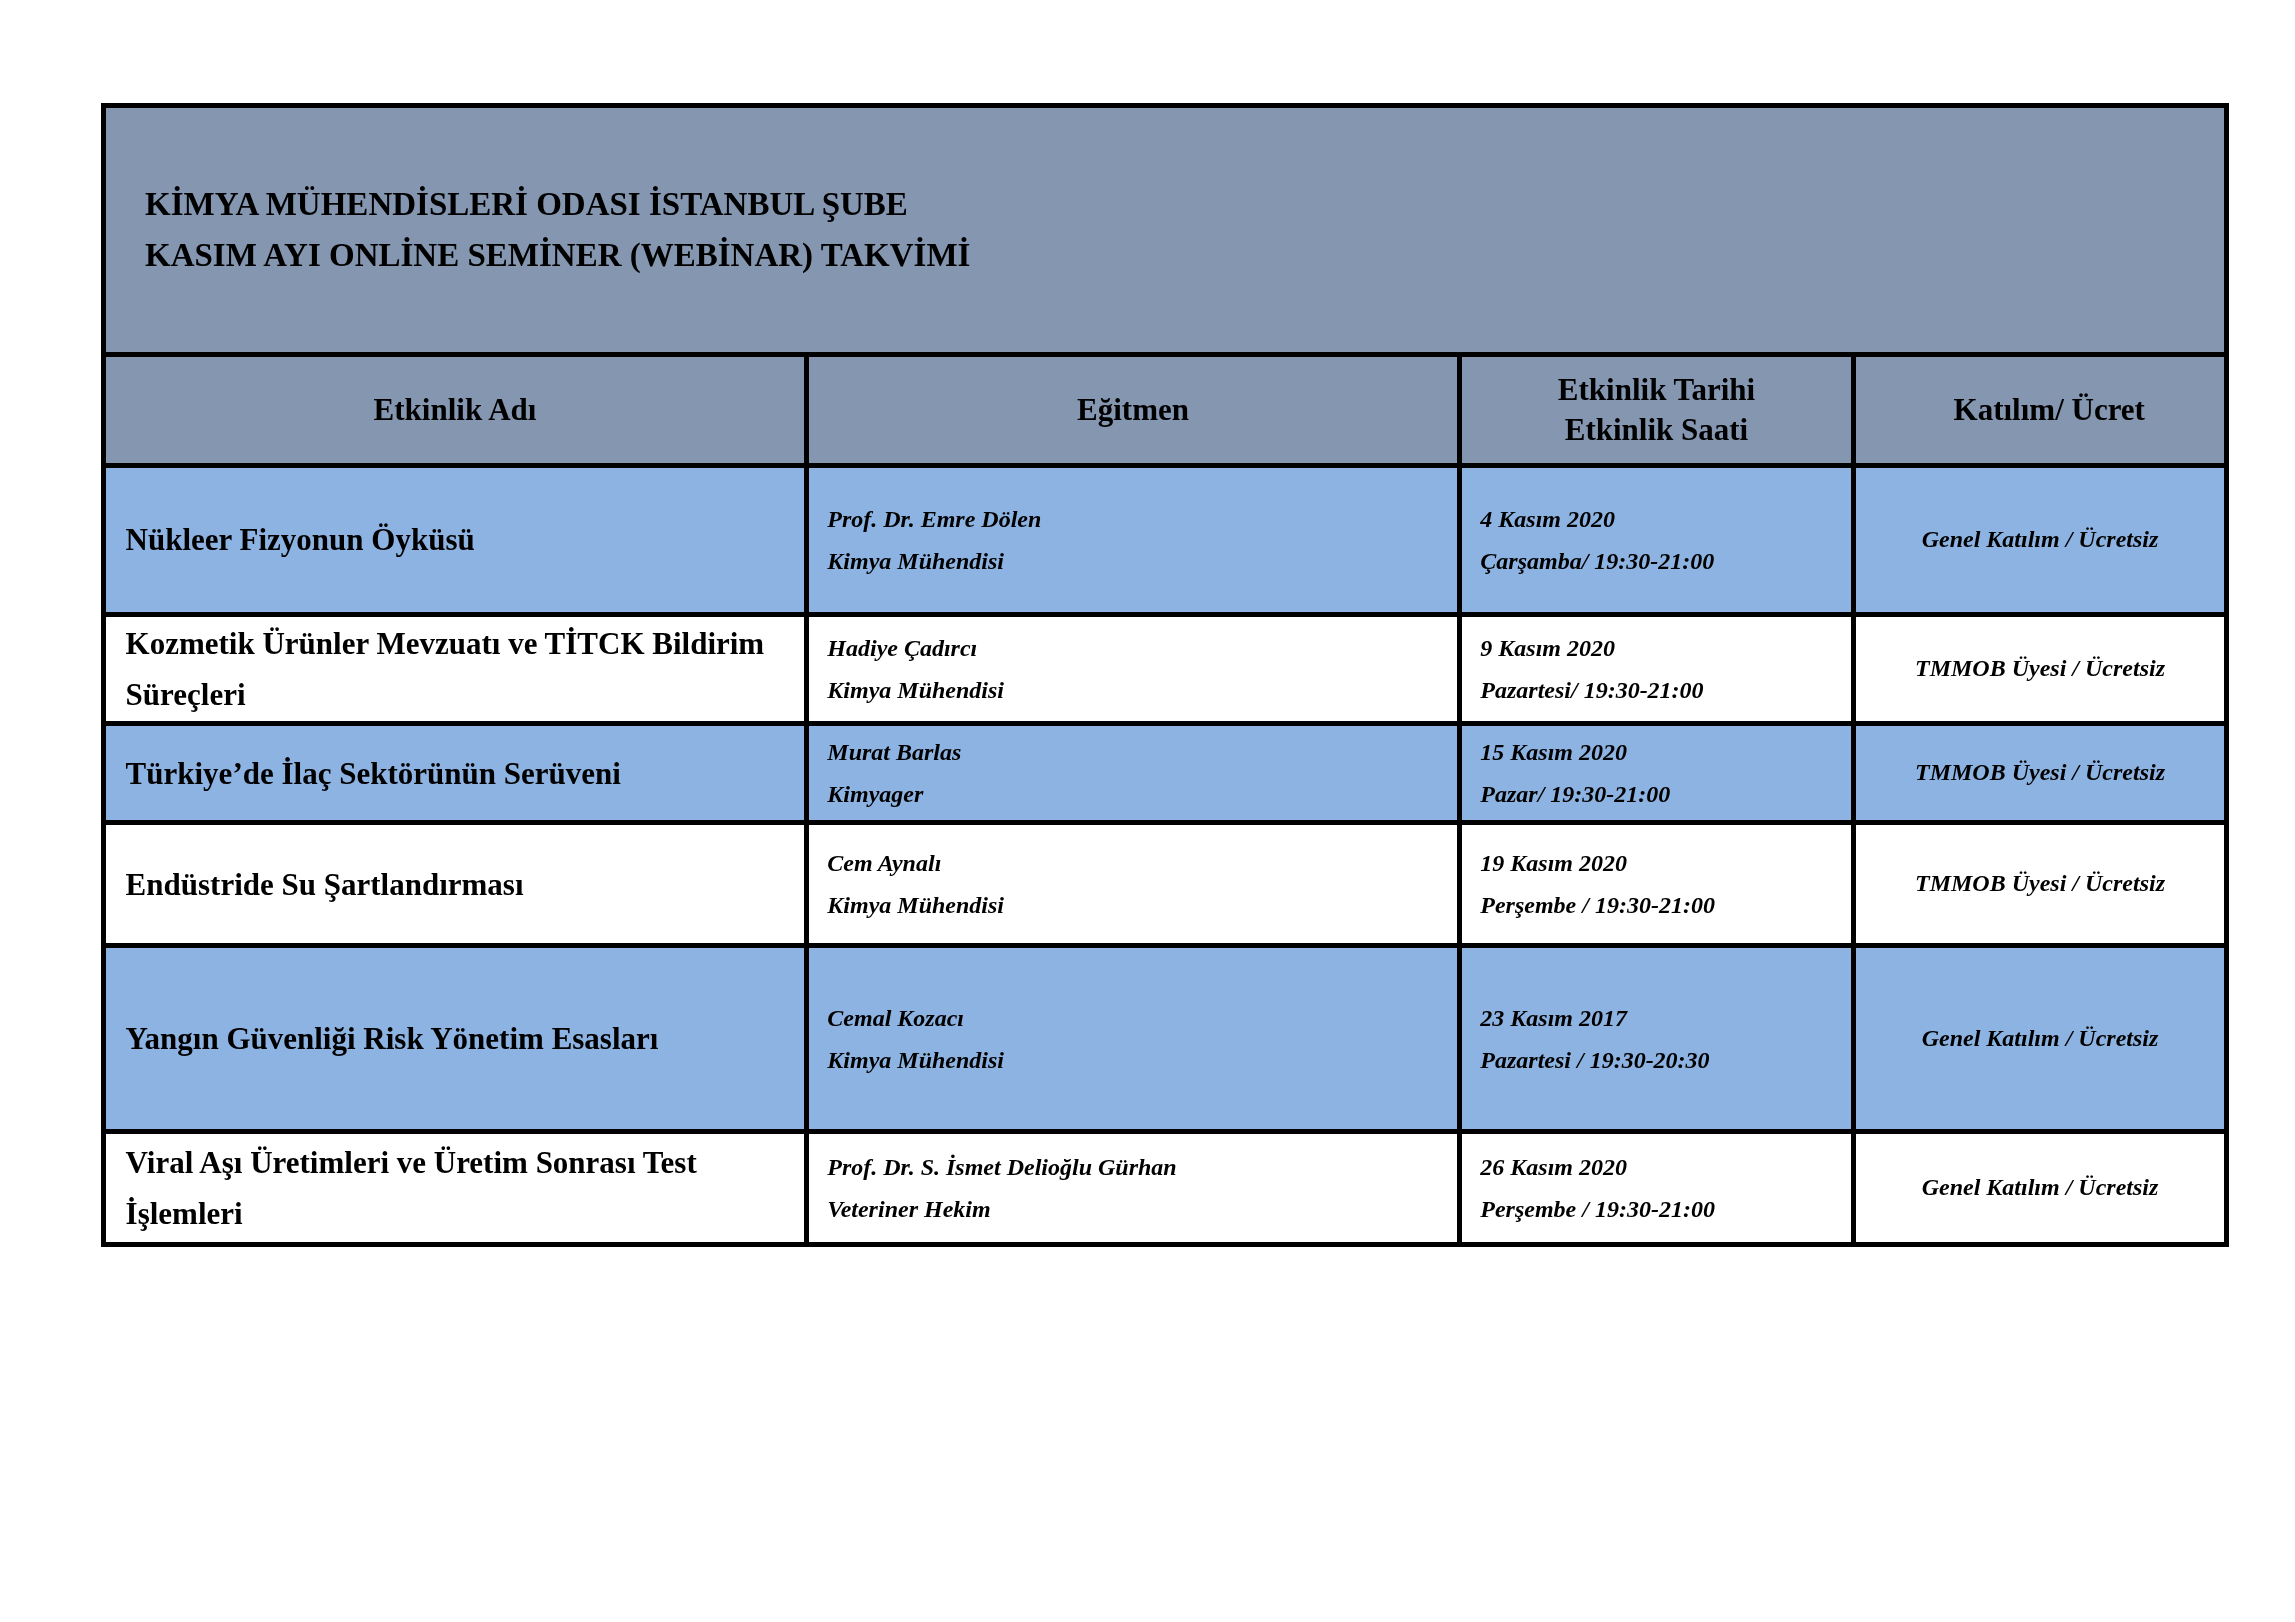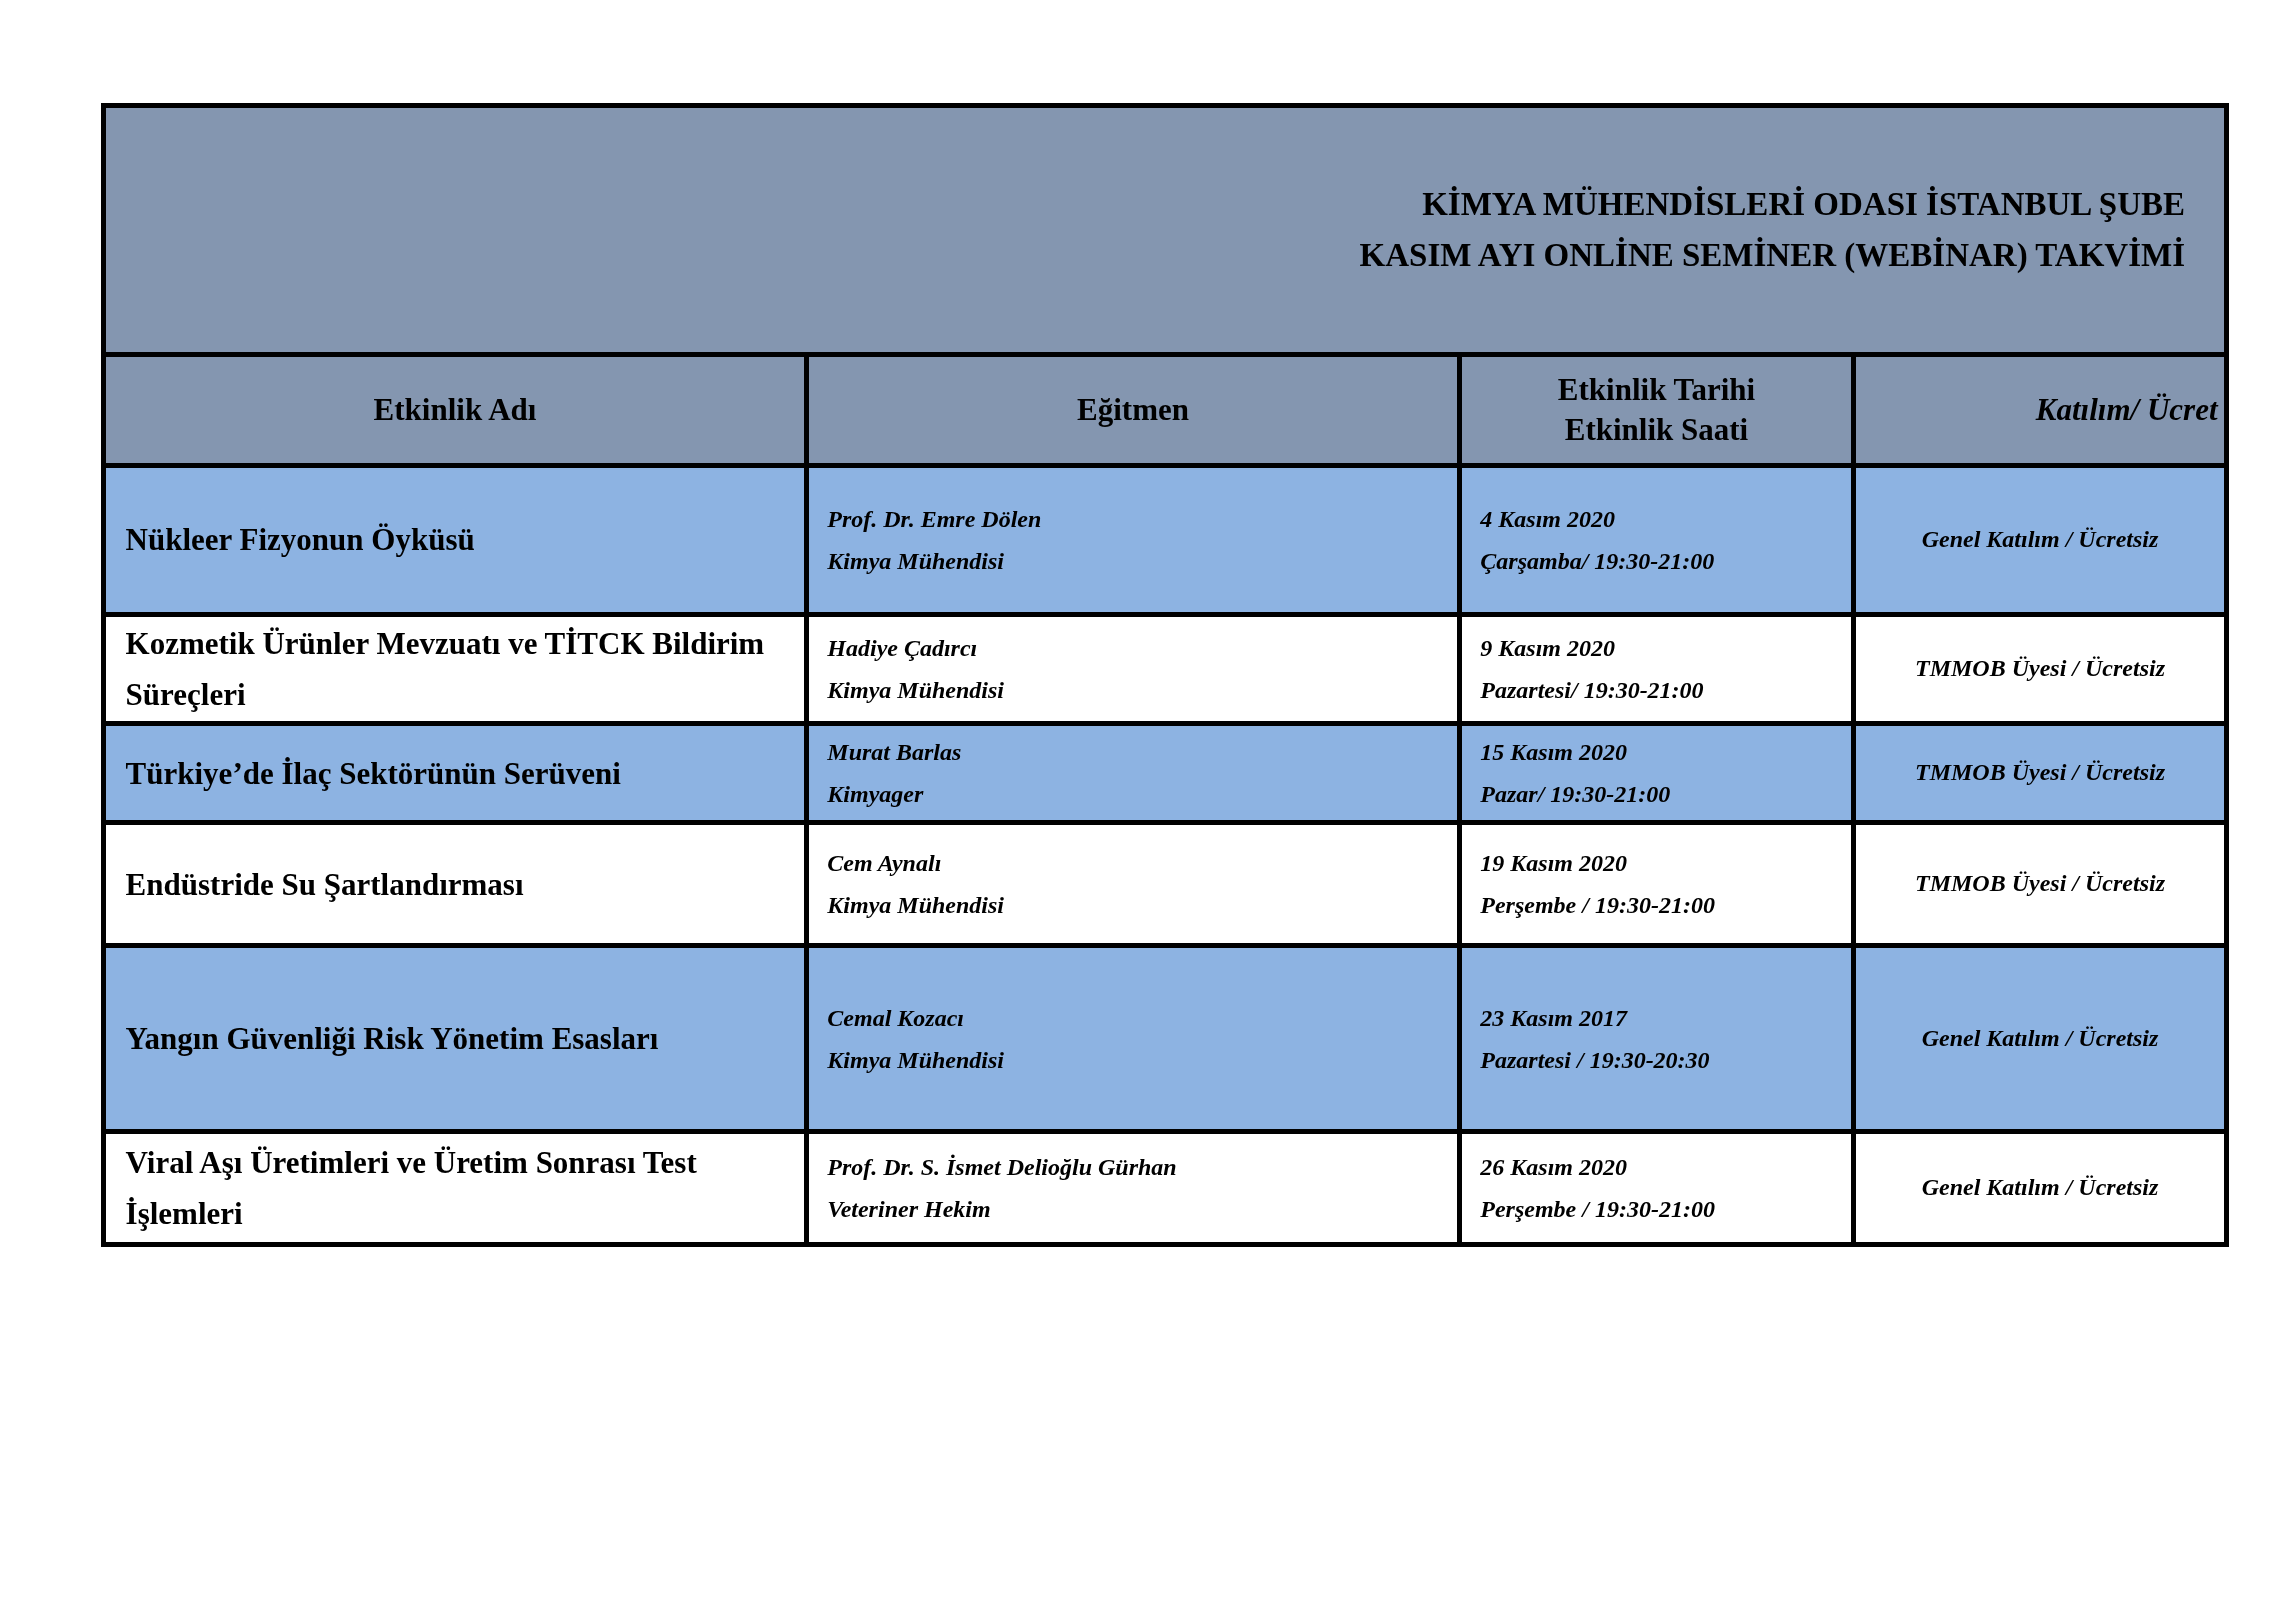--- a/index.html
+++ b/index.html
@@ -33,36 +33,36 @@
   
   col.col-event{width:703px;}
   col.col-instructor{width:653px;}
   col.col-datetime{width:394px;}
   col.col-fee{width:373px;}
 
   
   td.title-cell{
     background:var(--header-bg,#8496B0);
     height:249px;
-    text-align:right;
+    text-align:left;
     font-weight:bold;
     font-size:33px;
     line-height:1.55;
     padding:0 39px;
   }
   
   tr.head-row th{
     background:var(--header-bg,#8496B0);
     height:111px;
     font-weight:bold;
     font-size:31px;
     line-height:1.3;
   }
   th.h-event, th.h-instructor, th.h-datetime{text-align:center;}
-  th.h-fee{text-align:right;padding-left:25px;padding-right:6.5px;font-style:italic;}
+  th.h-fee{text-align:center;padding-left:25px;padding-right:6.5px;}
 
   
   tr.row-blue td{background:var(--row-blue,#8DB3E2);}
   tr.row-white td{background:#ffffff;}
 
   td.c-event{
     font-weight:bold;
     font-size:31px;
     line-height:1.65;
     text-align:left;

